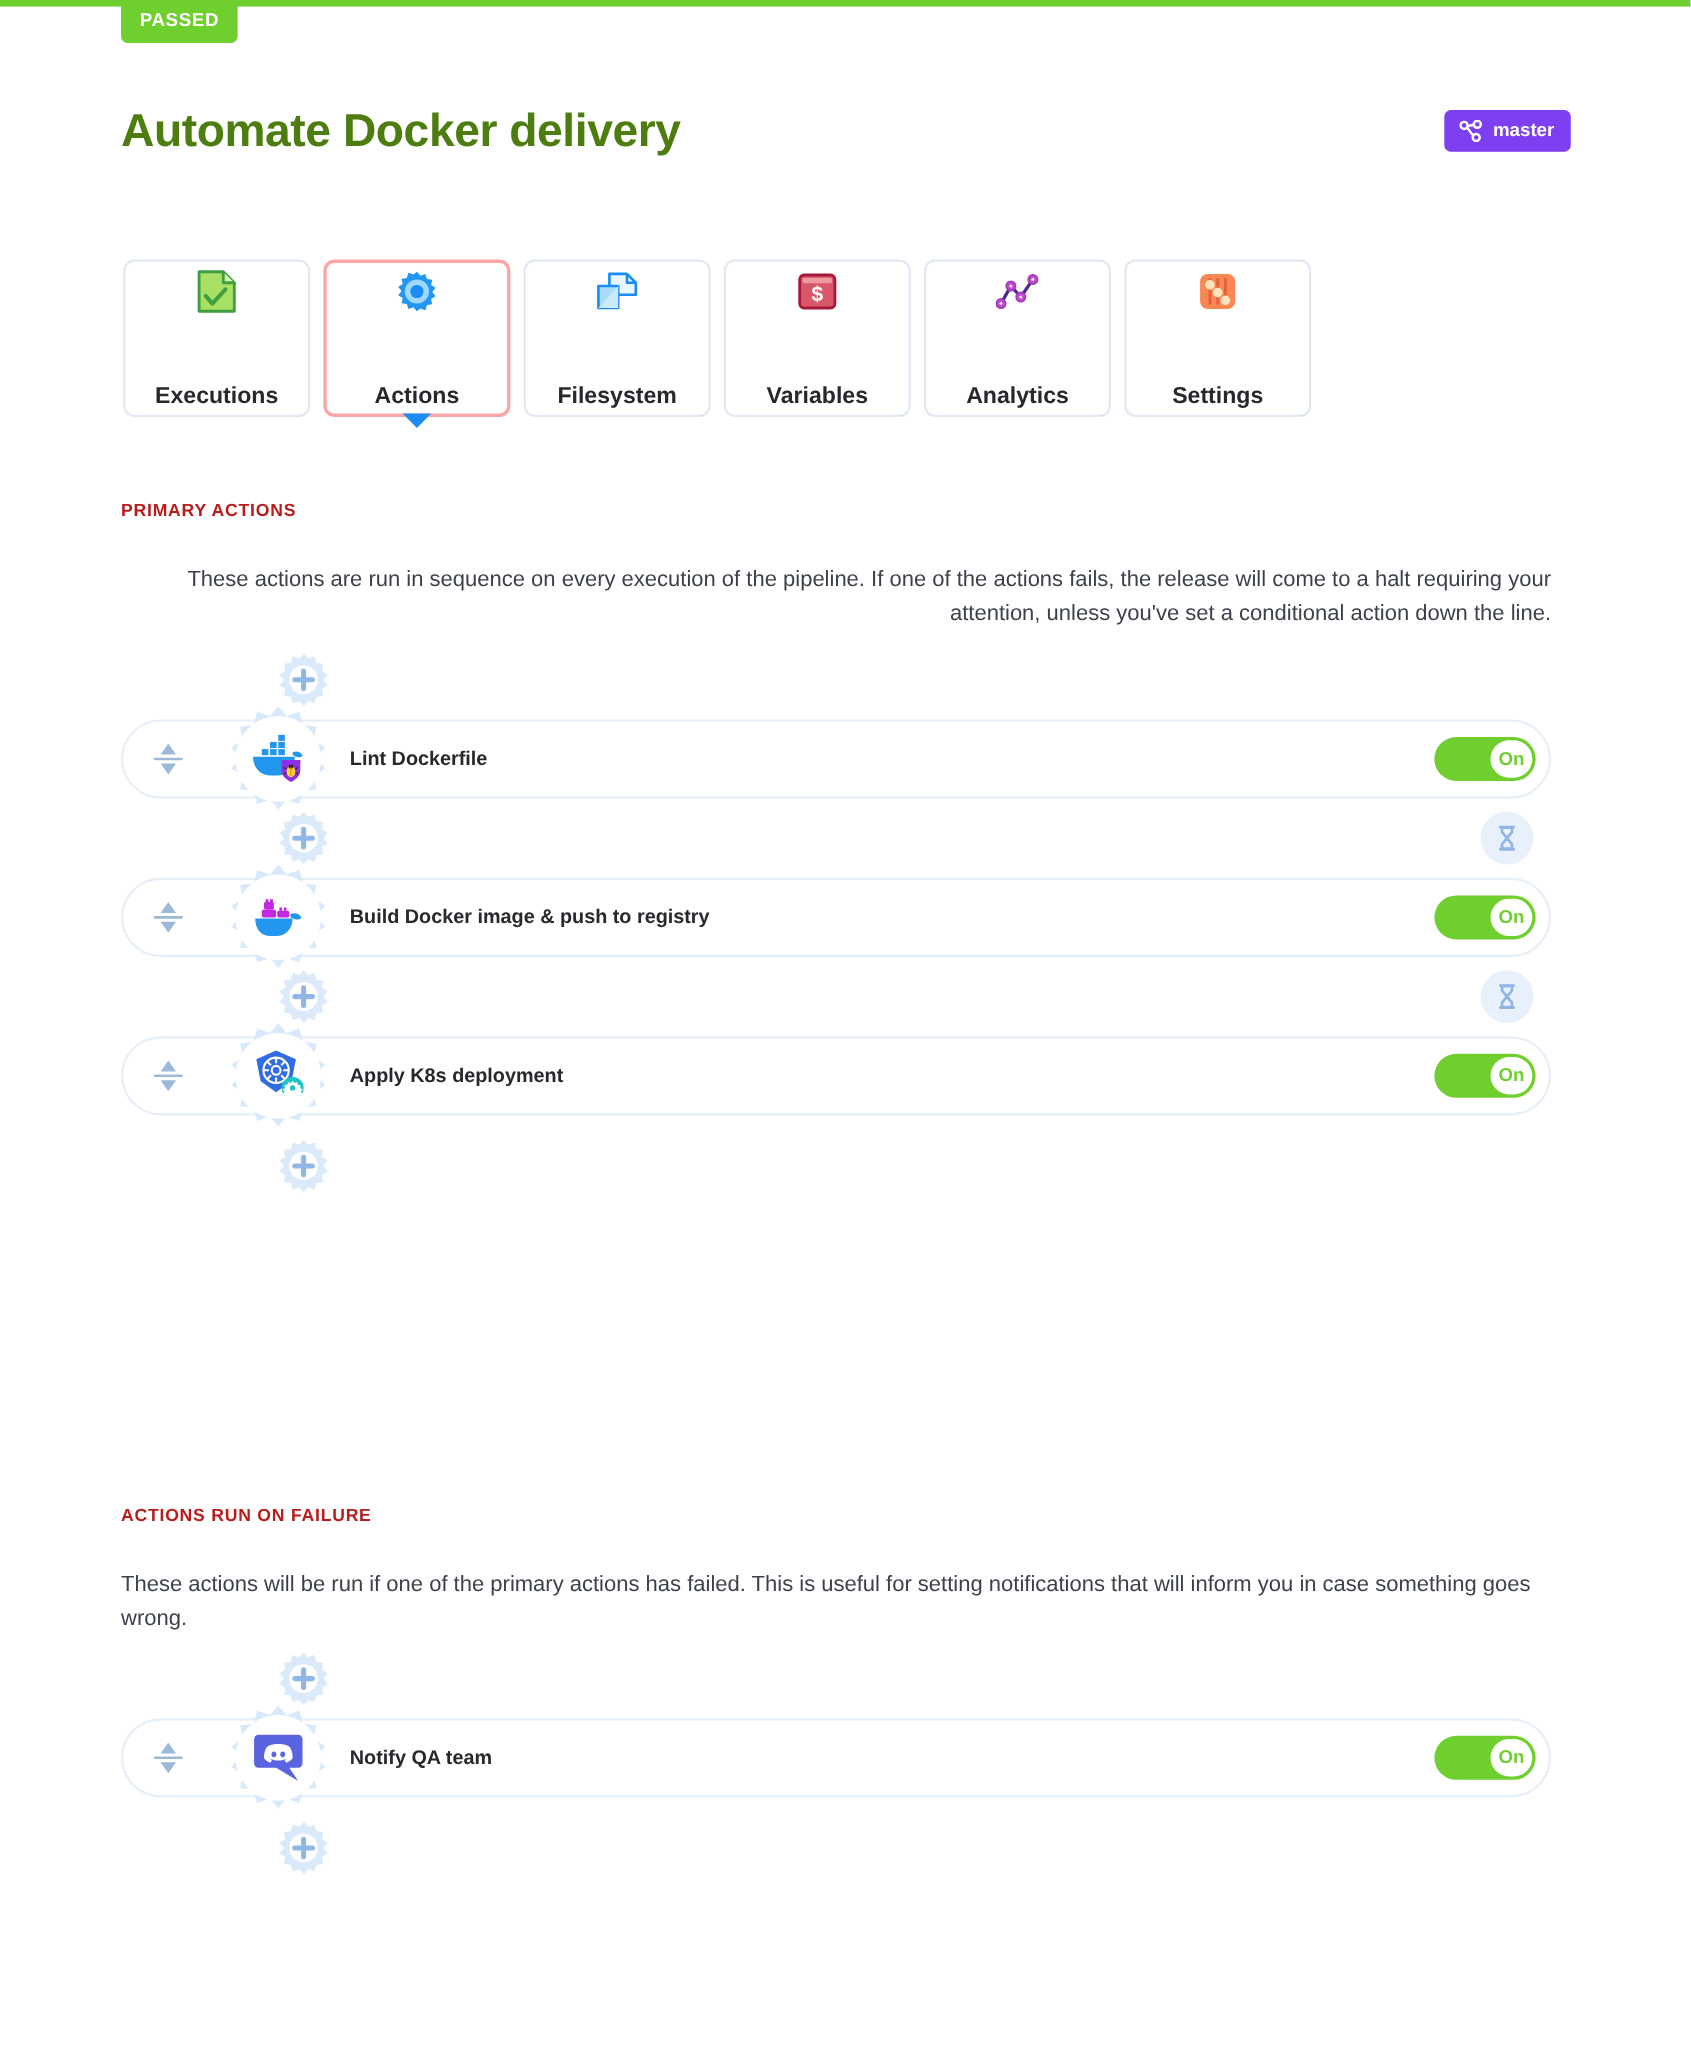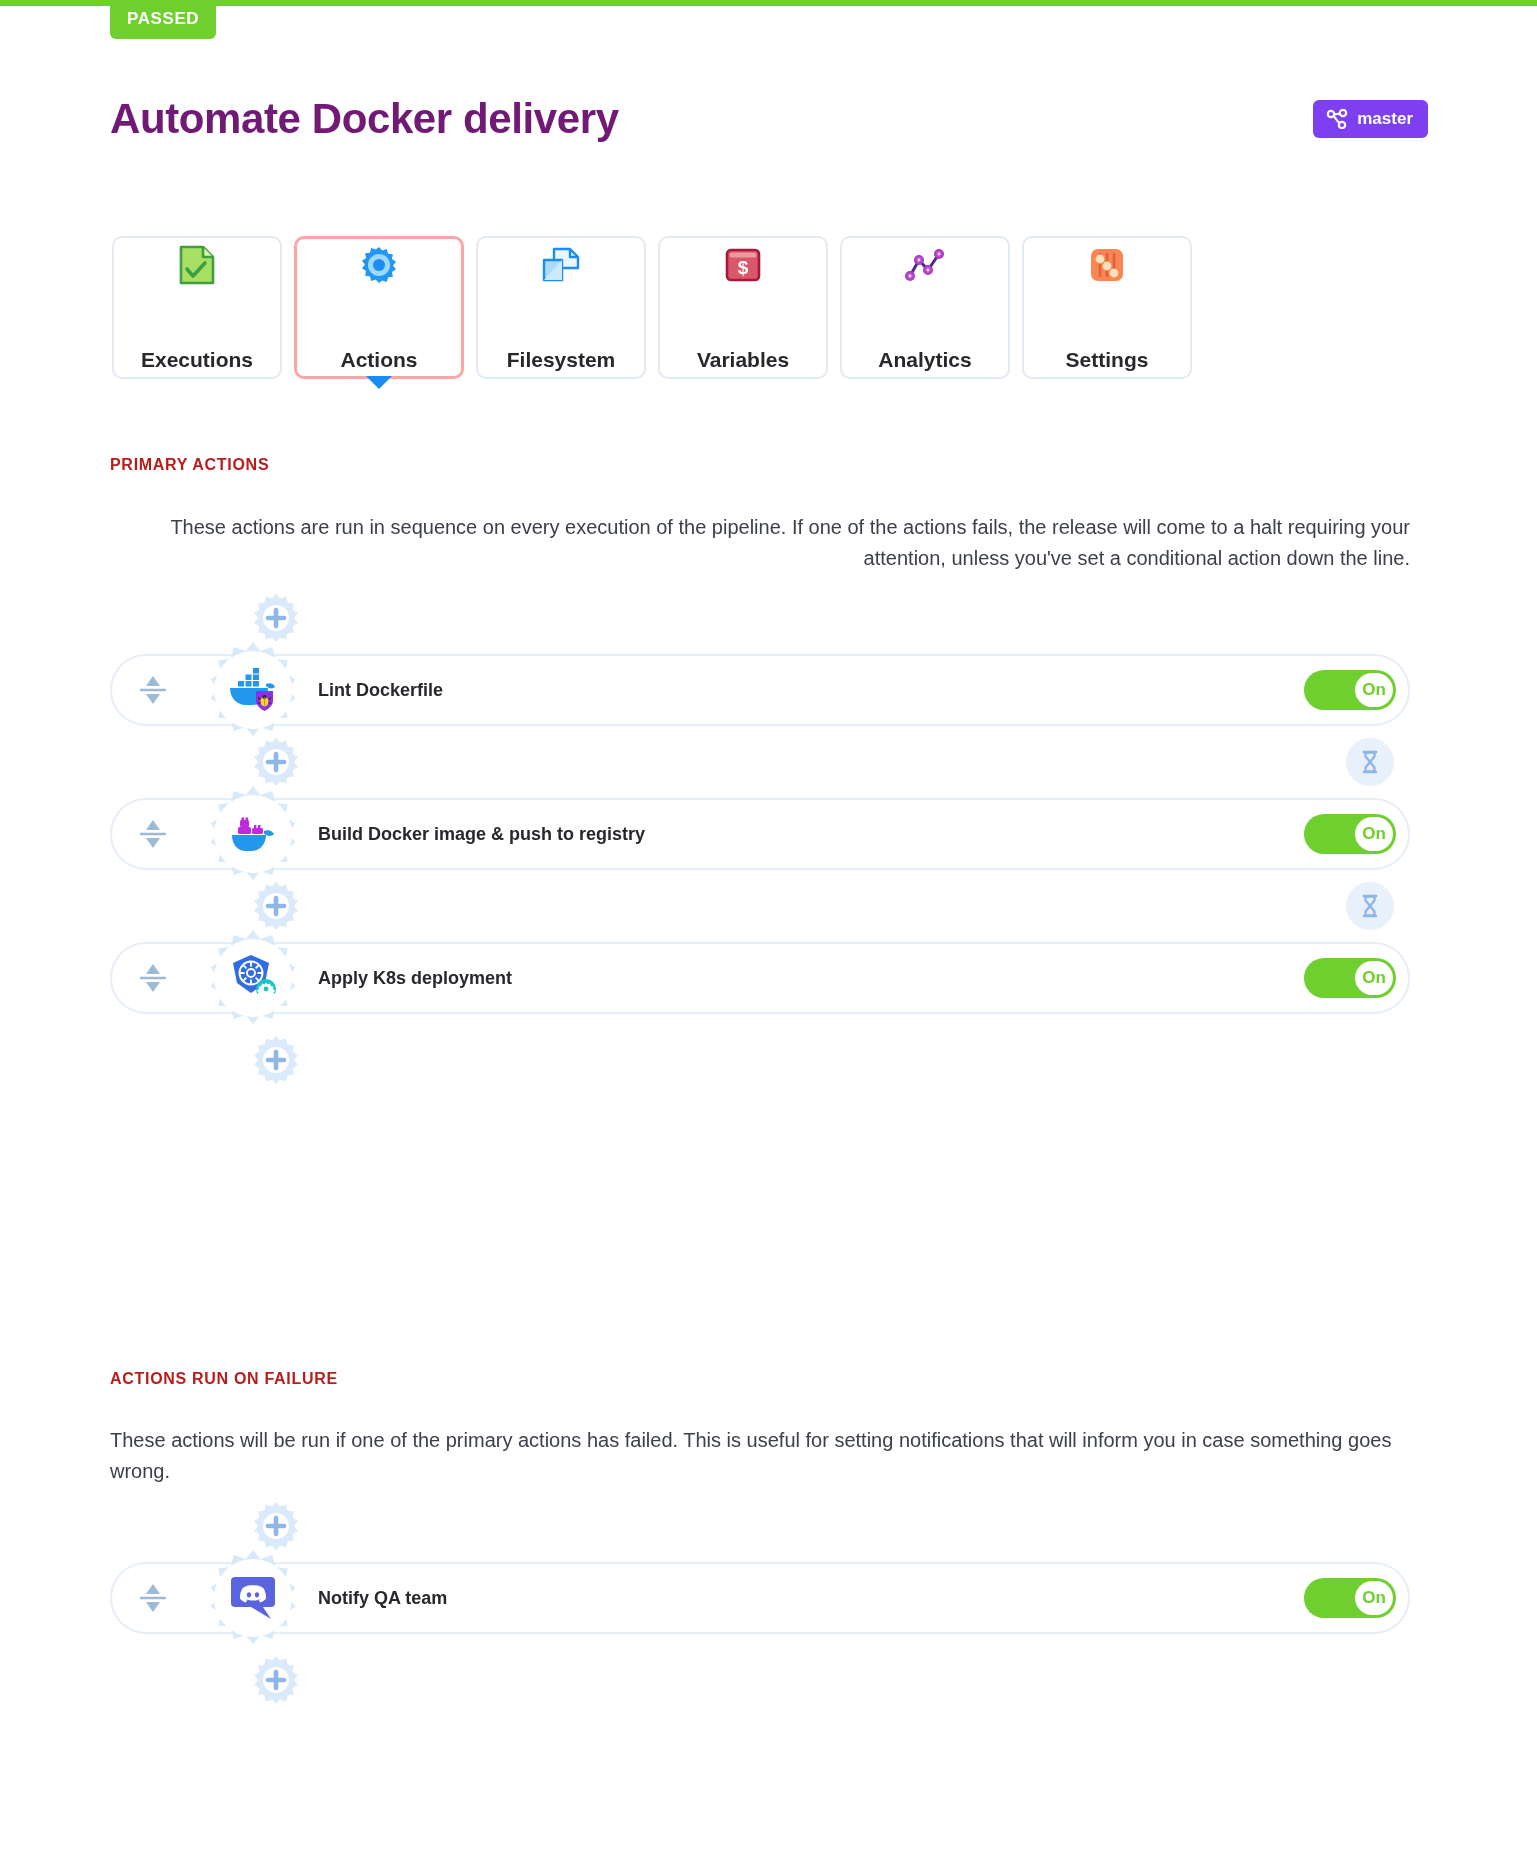--- a/index.html
+++ b/index.html
@@ -25,21 +25,21 @@
     border-bottom-left-radius:6px; border-bottom-right-radius:6px;
     line-height:1;
   }
 
   
   .title-row {
     position:absolute; top:95px; left:110px; width:1318px;
     display:flex; align-items:center; justify-content:space-between;
   }
   .page-title {
-    font-size:42px; font-weight:bold; color:#701a75; letter-spacing:-0.4px;
+    font-size:42px; font-weight:bold; color:#4d7c0f; letter-spacing:-0.4px;
   }
   .branch-badge {
     display:flex; align-items:center; gap:9px;
     background:#7d3ff0; color:#fff; border-radius:6px;
     padding:9px 15px 9px 13px; font-size:17px; font-weight:bold;
   }
   .branch-badge svg { display:block; }
 
   
   .tabs {

